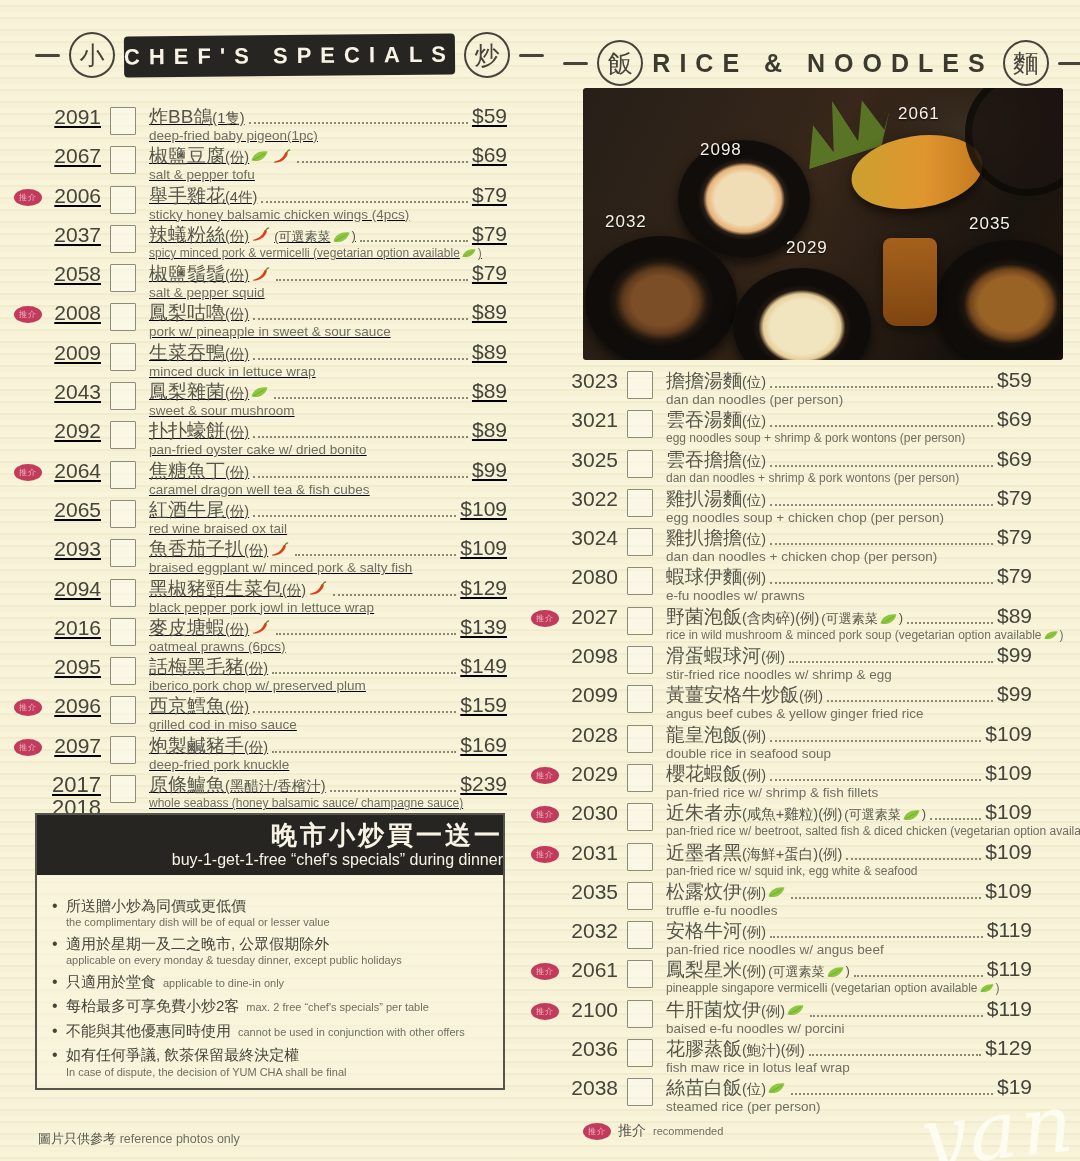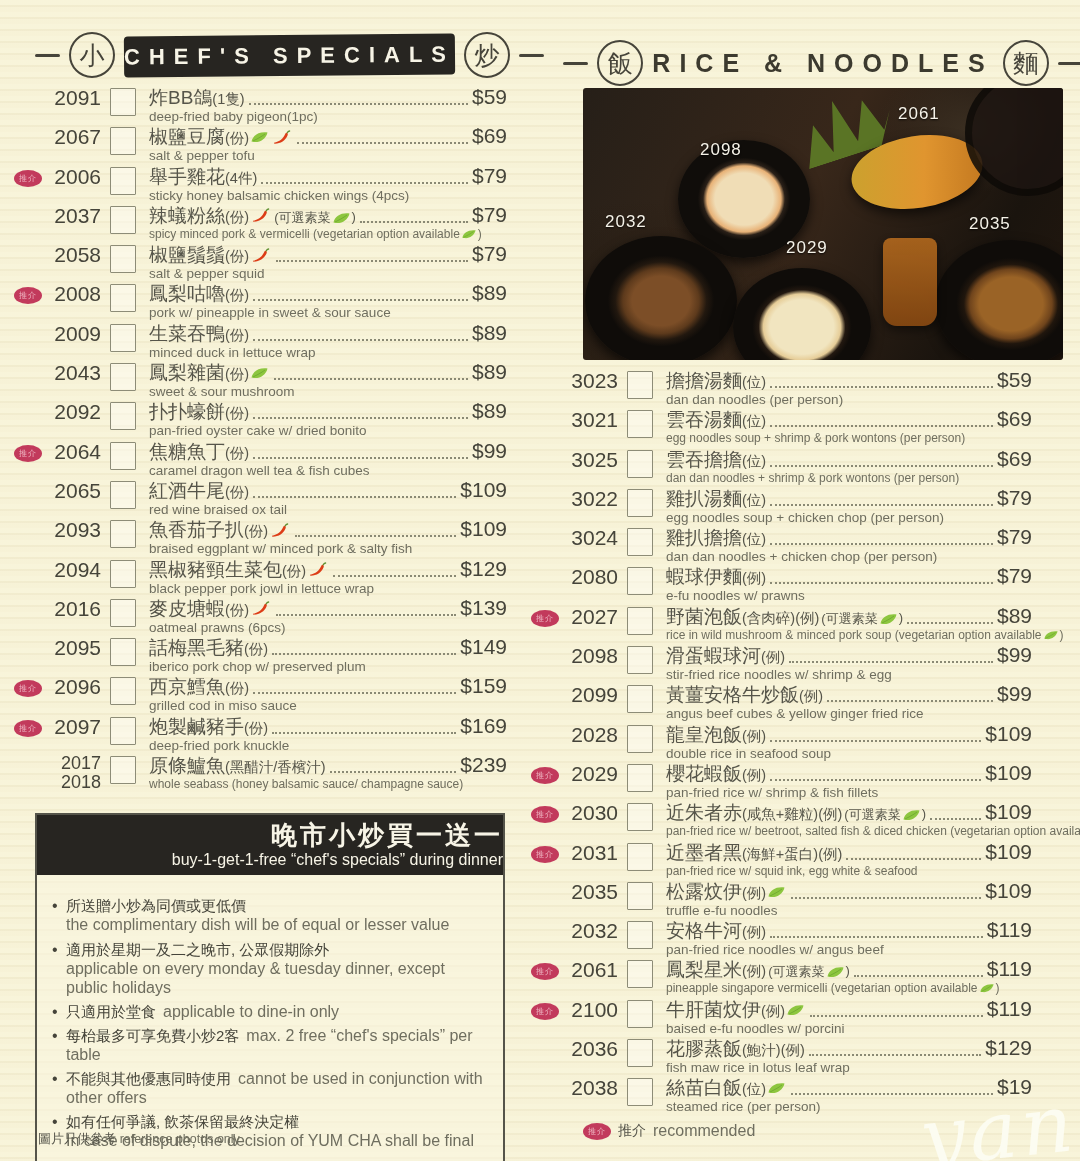--- a/index.html
+++ b/index.html
@@ -30,28 +30,28 @@
   .pine{position:absolute;left:268px;top:48px;width:132px;height:72px;border-radius:50%;transform:rotate(-9deg);
         background:linear-gradient(100deg,#caa22e,#e0952f 55%,#c2771f);box-shadow:0 5px 12px rgba(0,0,0,.6);}
   .pineleaf{position:absolute;left:215px;top:10px;width:95px;height:58px;background:#5e7d27;transform:rotate(-18deg);
         clip-path:polygon(0 100%,18% 30%,30% 85%,45% 0,58% 80%,75% 15%,88% 75%,100% 45%,80% 100%);opacity:.9;}
   .glass{position:absolute;left:300px;top:150px;width:54px;height:88px;border-radius:8px 8px 14px 14px;
         background:linear-gradient(180deg,#b36a1e,#8a4a12);opacity:.9;box-shadow:0 4px 10px rgba(0,0,0,.5);}
   .lid{position:absolute;left:382px;top:-18px;width:112px;height:112px;border-radius:50%;border:7px solid #0d0a07;background:#1d1511;opacity:.85;}
   .plabel{position:absolute;color:#f5f2e8;font-size:17px;letter-spacing:1px;text-shadow:0 1px 2px rgba(0,0,0,.8);}
   
   .items{position:absolute;width:472px;z-index:2;}
-  #left-items{left:35px;top:85px;}
+  #left-items{left:35px;top:104px;text-decoration:underline;}
   #right-items{left:552px;top:368px;width:480px;}
   .row{position:relative;display:flex;height:39.3px;}
   .rec{width:28px;height:17px;background:#c23a5c;border-radius:50%;display:flex;align-items:center;justify-content:center;
         font-size:8px;color:rgba(255,228,234,.7);flex:none;overflow:hidden;letter-spacing:1px;}
   .row .rec{position:absolute;left:-21px;top:6px;}
   .code{width:66px;text-align:right;font-size:21px;color:#45443a;line-height:1.05;padding-top:2px;flex:none;}
-  .code.dbl{font-size:18px;padding-top:1px;}
+  .code.dbl{font-size:22px;padding-top:1px;}
   .box{width:26px;height:28px;border:1.6px solid #8d8c77;border-radius:1px;margin:3px 0 0 9px;background:rgba(253,252,244,.5);flex:none;box-sizing:border-box;}
   .body{flex:1;margin-left:13px;min-width:0;}
   .l1{display:flex;align-items:baseline;overflow:hidden;}
   .zh{font-size:19px;color:#56554a;white-space:nowrap;flex:none;}
   .sub{font-size:14.5px;color:#56554a;white-space:nowrap;flex:none;}
   .veg{font-size:13px;color:#56554a;white-space:nowrap;flex:none;display:inline-flex;align-items:flex-start;margin-left:2px;}
   .icon{flex:none;display:inline-flex;align-self:center;margin:0 2px;}
   .lead{flex:1;min-width:8px;border-bottom:2px dotted #8a8974;align-self:flex-end;margin:0 4px 6px 4px;}
   .price{font-size:21px;color:#45443a;white-space:nowrap;flex:none;}
   .l2{font-size:13.5px;color:#6f6e5f;white-space:nowrap;display:flex;align-items:center;margin-top:-2px;}
@@ -59,21 +59,21 @@
   .l2 .icon svg{width:14px;height:10px;}
   
   #promo{position:absolute;left:35px;top:813px;width:470px;border:2px solid #55544a;background:rgba(250,246,224,.55);box-sizing:border-box;z-index:2;}
   #promo .band{background:#272521;color:#f7f4e6;text-align:right;padding:3px 0 6px;}
   #promo .t1{font-size:26px;font-weight:bold;letter-spacing:3px;}
   #promo .t2{font-size:16px;margin-top:-2px;}
   #promo ul{list-style:none;margin:22px 12px 10px 14px;padding:0;}
   #promo li{position:relative;padding-left:15px;margin-bottom:6px;line-height:1.15;}
   #promo li::before{content:"•";position:absolute;left:1px;top:0;color:#45443a;}
   .bz{font-size:15px;color:#45443a;}
-  .be{font-size:16px;color:#6f6e5f;}
+  .be{font-size:11px;color:#6f6e5f;}
   .be.blk{display:block;margin-top:1px;}
   .be.inl{margin-left:7px;}
   
   #foot-left{position:absolute;left:38px;top:1130px;font-size:13px;color:#55544a;z-index:2;}
   #foot-left .fe{font-size:12.5px;color:#6f6e5f;}
   #legend{position:absolute;left:583px;top:1122px;display:flex;align-items:center;gap:7px;font-size:14px;color:#55544a;z-index:2;}
   #wm{position:absolute;right:4px;bottom:-16px;font-family:"DejaVu Serif",serif;font-style:italic;font-size:80px;
         color:#fdfdf3;transform:rotate(-6deg);opacity:.95;z-index:4;letter-spacing:4px;}
 </style>
 </head>

